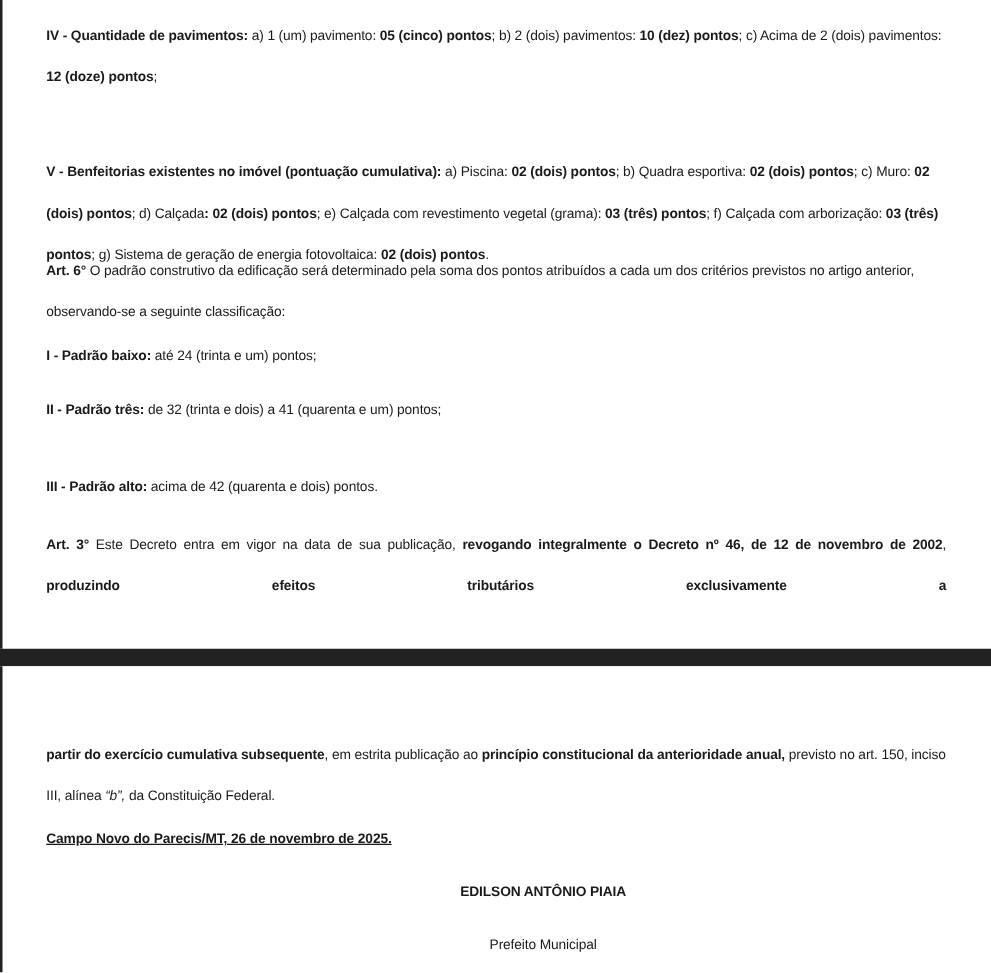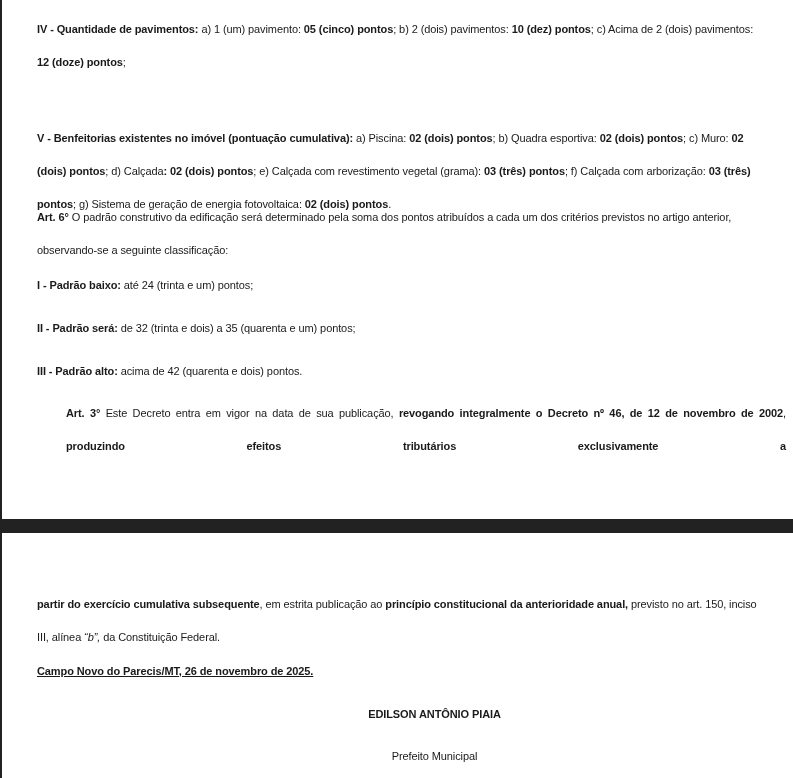--- a/index.html
+++ b/index.html
@@ -38,27 +38,27 @@
 <div class="content" style="top:201px;">
   <p class="para">
     <b>Art. 6°</b><span> O padrão construtivo da edificação será determinado pela soma dos pontos atribuídos a cada um dos critérios previstos no artigo anterior, observando-se a seguinte classificação:</span>
   </p>
 </div>
 
 <div class="content" style="top:269px;">
   <p class="para"><b>I - Padrão baixo:</b><span> até 24 (trinta e um) pontos;</span></p>
 </div>
 <div class="content" style="top:312px;">
-  <p class="para"><b>II - Padrão será:</b><span> de 32 (trinta e dois) a 35 (quarenta e um) pontos;</span></p>
+  <p class="para"><b>II - Padrão três:</b><span> de 32 (trinta e dois) a 41 (quarenta e um) pontos;</span></p>
 </div>
-<div class="content" style="top:355px;">
+<div class="content" style="top:374px;">
   <p class="para"><b>III - Padrão alto:</b><span> acima de 42 (quarenta e dois) pontos.</span></p>
 </div>
 
-<div class="content justify" style="top:397px; width:720px;margin-left:29px;">
+<div class="content justify" style="top:420px; width:720px;">
   <p class="para">
     <b>Art. 3°</b><span> Este Decreto entra em vigor na data de sua publicação, </span><b>revogando integralmente o Decreto nº 46, de 12 de novembro de 2002</b><span>, </span><b>produzindo efeitos tributários exclusivamente a</b>
   </p>
 </div>
 
 <div class="content" style="top:588px;">
   <p class="para">
     <b>partir do exercício cumulativa subsequente</b><span>, em estrita publicação ao </span><b>princípio constitucional da anterioridade anual,</b><span> previsto no art. 150, inciso III, alínea </span><i>“b”,</i><span> da Constituição Federal.</span>
   </p>
 </div>

